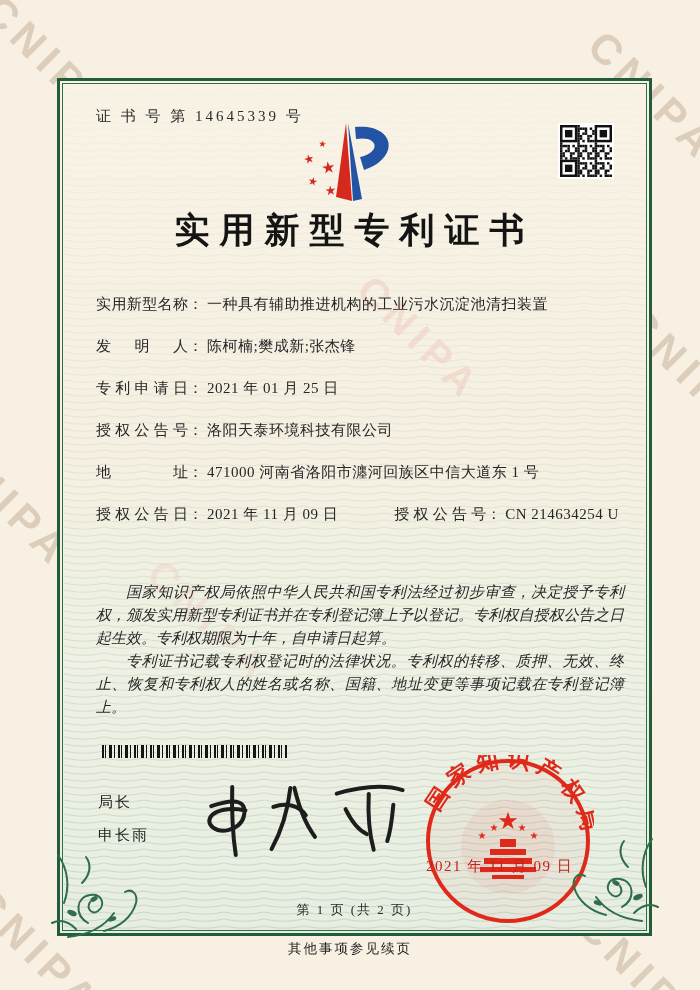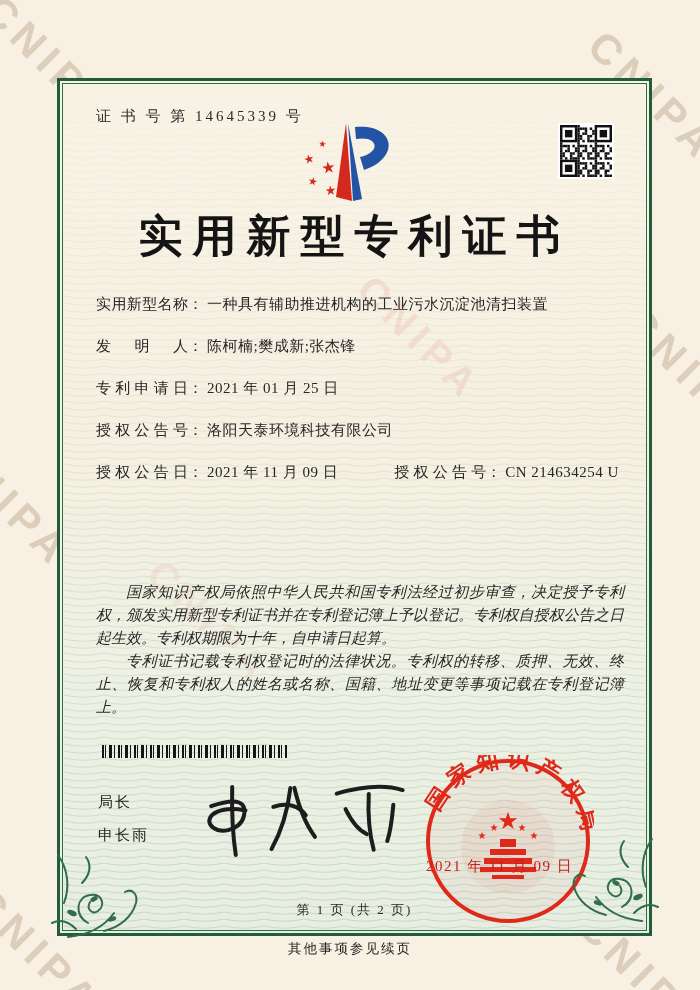--- a/index.html
+++ b/index.html
@@ -19,21 +19,21 @@
   #cert-inner-line{position:absolute;left:2px;top:2px;right:2px;bottom:2px;
         border:1px solid #2e6b47;pointer-events:none;}
   #waves{position:absolute;left:4px;top:4px;width:581px;height:844px;pointer-events:none;}
 
   .certno{position:absolute;left:36px;top:26px;font-size:15px;letter-spacing:3px;color:#2b2b2b;}
 
   #logo{position:absolute;left:238px;top:36px;width:112px;height:94px;}
   #qr{position:absolute;left:498px;top:42px;width:52px;height:52px;background:#fff;padding:2px;}
 
   .title{position:absolute;left:0;top:126px;width:100%;text-align:center;
-         font-size:44px;font-weight:bold;letter-spacing:10px;color:#141414;}
+         font-size:35px;font-weight:bold;letter-spacing:10px;color:#141414;}
 
   #fields{position:absolute;left:36px;top:212px;width:528px;font-size:15px;color:#262626;}
   .frow{height:22px;line-height:22px;margin-bottom:20px;white-space:nowrap;}
   .flabel{display:inline-block;width:92px;text-align:justify;text-align-last:justify;vertical-align:top;}
   .fcolon{display:inline-block;margin-right:4px;}
   .fvalue{letter-spacing:0.5px;}
   .fgroup2{margin-left:56px;}
 
   #paras{position:absolute;left:36px;top:500px;width:528px;font-size:15px;line-height:23px;
          color:#262626;text-align:justify;font-style:italic;}
@@ -388,20 +388,23 @@
       <div class="frow">
         <span class="flabel">发明人</span><span class="fcolon">：</span><span class="fvalue">陈柯楠;樊成新;张杰锋</span>
       </div>
       <div class="frow">
         <span class="flabel">专利申请日</span><span class="fcolon">：</span><span class="fvalue">2021 年 01 月 25 日</span>
       </div>
       <div class="frow">
         <span class="flabel">授权公告号</span><span class="fcolon">：</span><span class="fvalue">洛阳天泰环境科技有限公司</span>
       </div>
       <div class="frow">
+        <span class="flabel">地址</span><span class="fcolon">：</span><span class="fvalue">471000  河南省洛阳市瀍河回族区中信大道东 1 号</span>
+      </div>
+      <div class="frow">
         <span class="flabel">授权公告日</span><span class="fcolon">：</span><span class="fvalue">2021 年 11 月 09 日</span><span class="fgroup2"><span class="flabel">授权公告号</span><span class="fcolon">：</span><span class="fvalue">CN 214634254 U</span></span>
       </div>
     </div>
 
     <div id="paras">
       <p>国家知识产权局依照中华人民共和国专利法经过初步审查，决定授予专利权，颁发实用新型专利证书并在专利登记簿上予以登记。专利权自授权公告之日起生效。专利权期限为十年，自申请日起算。</p>
       <p>专利证书记载专利权登记时的法律状况。专利权的转移、质押、无效、终止、恢复和专利权人的姓名或名称、国籍、地址变更等事项记载在专利登记簿上。</p>
     </div>
 
     <div id="barcode"></div>

